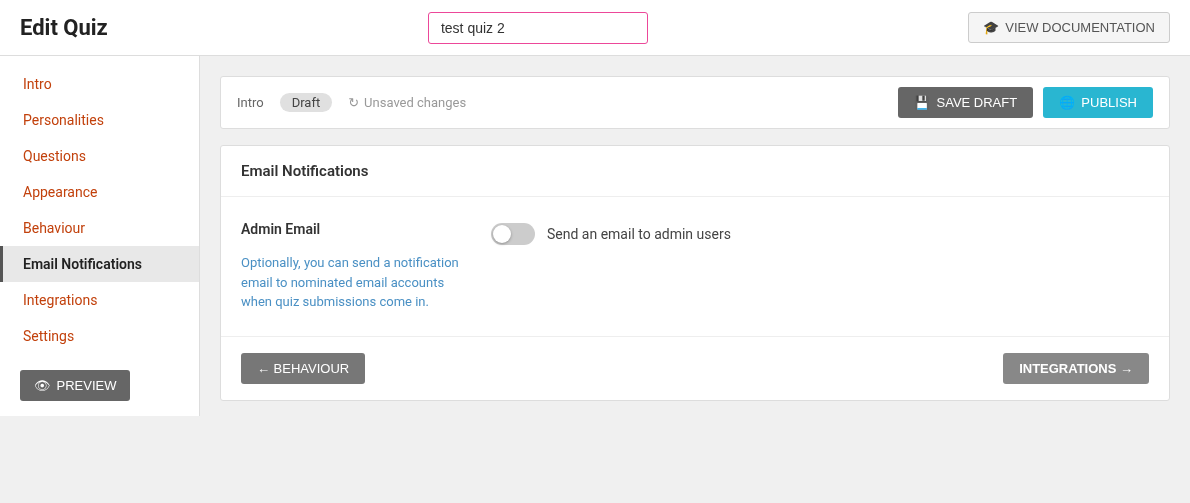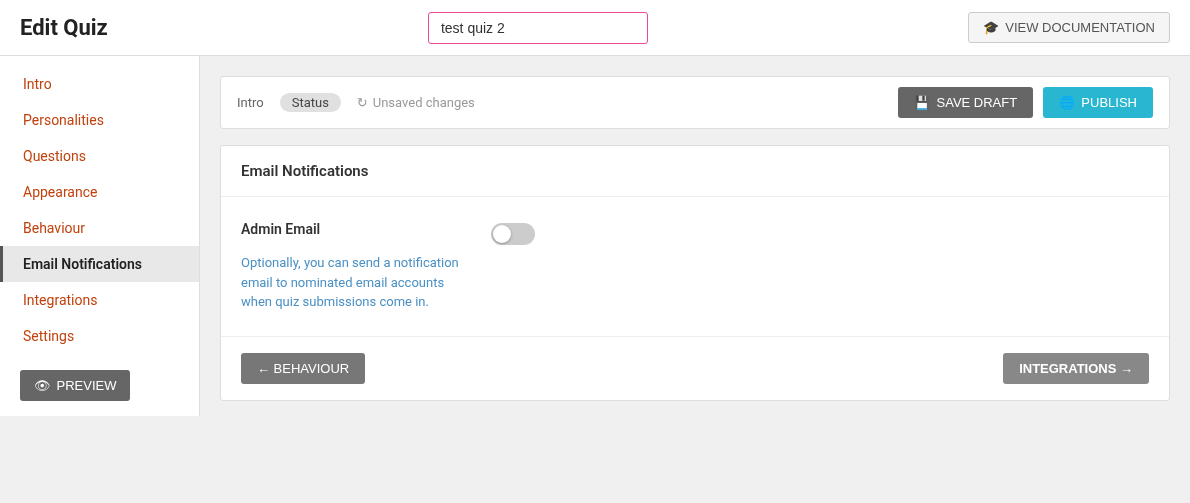--- a/index.html
+++ b/index.html
@@ -287,21 +287,21 @@
           <span>👁</span>
           <span>PREVIEW</span>
         </button>
       </div>
     </div>
 
     <div class="main-content">
 
       <div class="status-bar">
         <span class="status-label">Intro</span>
-        <span class="status-badge">Status</span>
+        <span class="status-badge">Draft</span>
         <span class="unsaved">
           <span>↻</span>
           <span>Unsaved changes</span>
         </span>
         <div class="action-buttons">
           <button class="save-draft-btn">
             <span>💾</span>
             <span>SAVE DRAFT</span>
           </button>
           <button class="publish-btn">
@@ -316,20 +316,21 @@
           <div class="card-title">Email Notifications</div>
         </div>
         <div class="card-body">
           <div class="field-row">
             <div class="field-label-col">
               <div class="field-label">Admin Email</div>
               <div class="field-description">Optionally, you can send a notification email to nominated email accounts when quiz submissions come in.</div>
             </div>
             <div class="field-control-col">
               <div class="toggle-switch"></div>
+              <span class="toggle-label">Send an email to admin users</span>
             </div>
           </div>
         </div>
         <div class="card-footer">
           <button class="nav-btn-prev">
             <span>← BEHAVIOUR</span>
           </button>
           <button class="nav-btn-next">
             <span>INTEGRATIONS →</span>
           </button>

